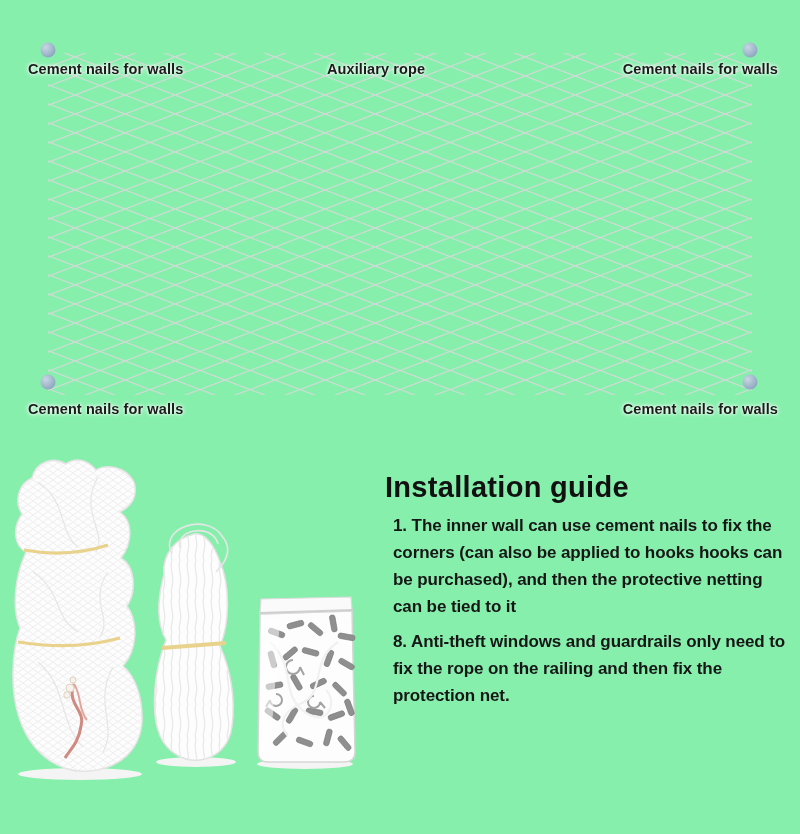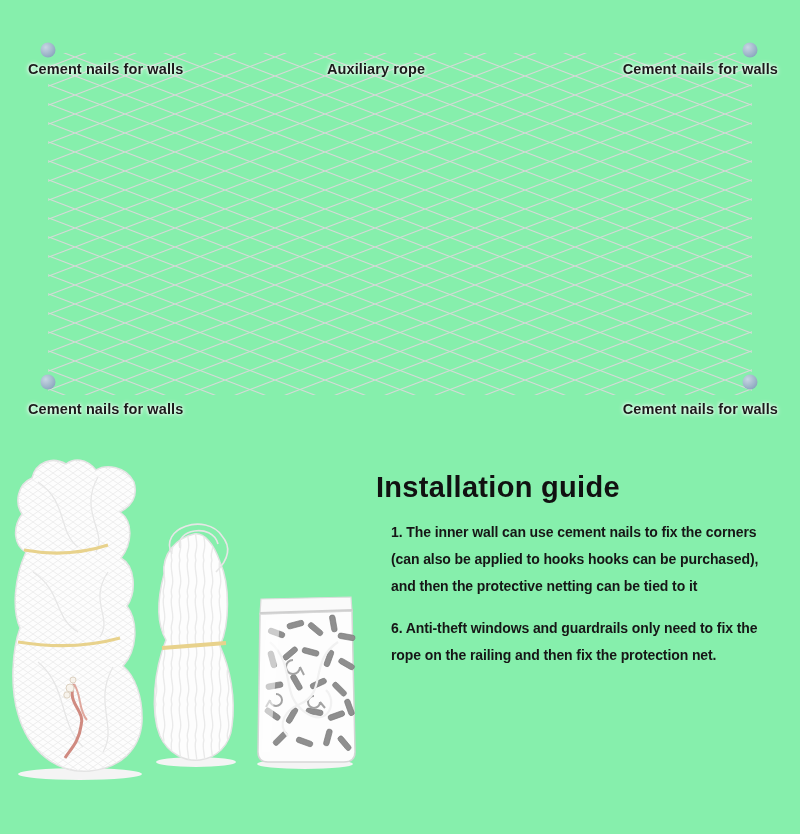--- a/index.html
+++ b/index.html
@@ -15,27 +15,27 @@
     white-space:nowrap;letter-spacing:0.1px;
     text-shadow:0 0 3px #fff,0 0 5px #fff;
   }
   .lbl-top-left{left:28px;top:61px;}
   .lbl-top-center{left:376px;top:61px;transform:translateX(-50%);}
   .lbl-top-right{right:30px;top:61px;}
   .lbl-bottom-left{left:28px;top:401px;}
   .lbl-bottom-right{right:30px;top:401px;}
   
   .photos-svg{position:absolute;left:8px;top:452px;}
-  .guide{position:absolute;left:376px;top:470px;width:415px;color:#161616;}
+  .guide{position:absolute;left:385px;top:470px;width:415px;color:#161616;}
   .guide-title{
     margin:0 0 7px 0;font-size:29px;font-weight:700;letter-spacing:0.3px;color:#111;
     line-height:34px;
   }
   .guide-step{
-    margin:15px;font-size:14px;font-weight:700;line-height:27px;letter-spacing:-0.1px;
+    margin:8px;font-size:17px;font-weight:700;line-height:27px;letter-spacing:-0.1px;
   }
 </style>
 </head>
 <body>
 
 <div id="stage">
 
   <svg class="diagram-svg" width="800" height="425" viewBox="0 0 800 425">
     <defs>
       <pattern id="mesh" width="50" height="19" patternUnits="userSpaceOnUse">
@@ -176,16 +176,16 @@
         <path d="M330,190 C300,210 320,240 292,252 C278,258 268,272 280,284"></path>
       </g>
 
       <path d="M258,168 L272,168 L262,300 L254,300 Z" fill="#ffffff" opacity="0.55"></path>
     </g>
   </svg>
 
   <div class="guide">
     <h1 class="guide-title">Installation guide</h1>
     <p class="guide-step">1. The inner wall can use cement nails to fix the corners (can also be applied to hooks hooks can be purchased), and then the protective netting can be tied to it</p>
-    <p class="guide-step">6. Anti-theft windows and guardrails only need to fix the rope on the railing and then fix the protection net.</p>
+    <p class="guide-step">8. Anti-theft windows and guardrails only need to fix the rope on the railing and then fix the protection net.</p>
   </div>
 
 </div>
 
 </body></html>

